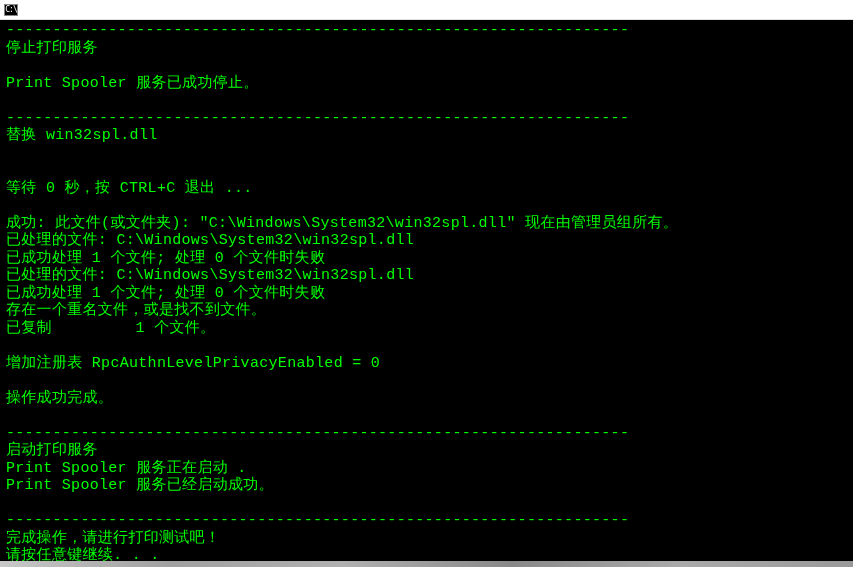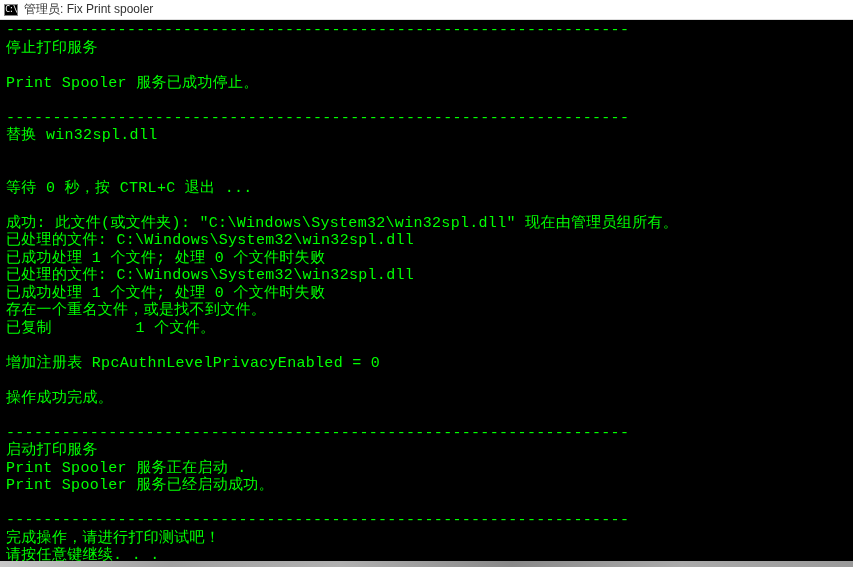--- a/index.html
+++ b/index.html
@@ -44,21 +44,20 @@
       height: 6px;
       background: linear-gradient(to right, #c8c8c8 0%, #a0a0a0 20%, #b0b0b0 40%, #888 60%, #aaa 80%, #999 100%);
     }
   </style>
 </head>
 <body>
 
 <div class="window">
   <div class="titlebar">
     <span class="icon">C:\</span>
-    <span>管理员:  Fix Print spooler</span>
   </div>
   <pre class="console" id="console">-------------------------------------------------------------------
 停止打印服务
 
 Print Spooler 服务已成功停止。
 
 -------------------------------------------------------------------
 替换 win32spl.dll
 
 

